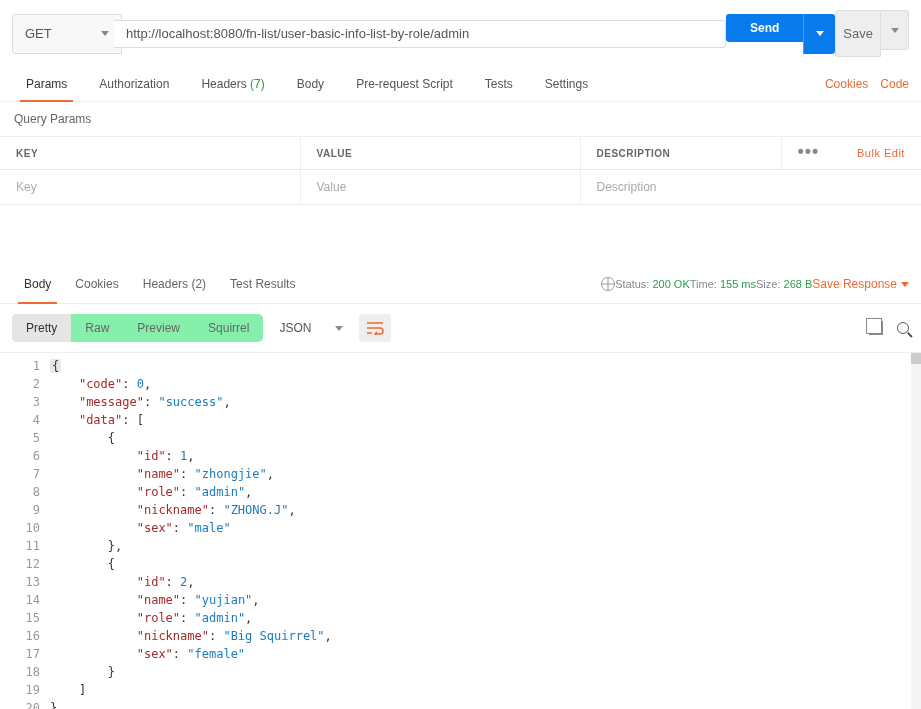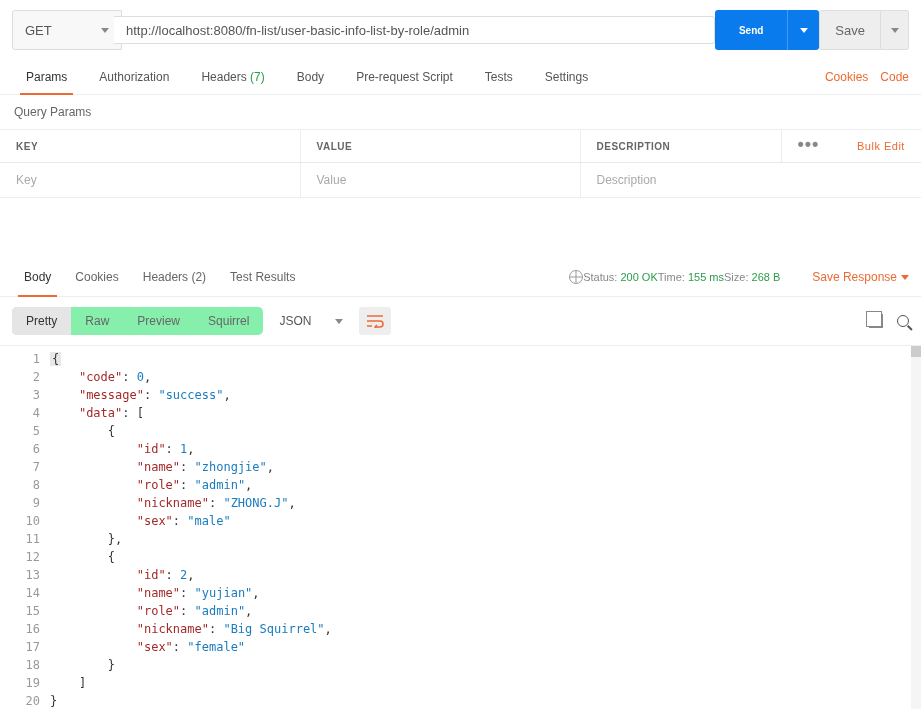--- a/index.html
+++ b/index.html
@@ -2,25 +2,25 @@
 <html><head>
 <meta charset="utf-8">
 <style>
 * { box-sizing: border-box; margin: 0; padding: 0; }
 body { font-family: -apple-system, BlinkMacSystemFont, "Segoe UI", Arial, sans-serif; font-size: 12px; color: #555; background: #fff; width: 921px; }
 .request-bar { display: flex; padding: 10px 12px 10px 12px; align-items: center; }
 .method-select { display: flex; align-items: center; justify-content: space-between; width: 110px; height: 40px; border: 1px solid #ddd; background: #f8f8f8; border-radius: 3px 0 0 3px; padding: 0 12px; cursor: pointer; font-size: 13px; color: #555; margin-right: -8px; }
 .method-select .caret { width: 0; height: 0; border-left: 4px solid transparent; border-right: 4px solid transparent; border-top: 5px solid #888; }
 .url-input { flex: 1; height: 28px; border: 1px solid #ddd; border-left: none; border-radius: 0 3px 3px 0; padding: 0 12px; font-size: 13px; color: #555; outline: none; background: #fff; }
 .send-group { display: flex; }
-.send-btn { height: 40px; padding: 0 24px; background: #097bed; color: #fff; border: none; font-weight: 600; font-size: 10px; border-radius: 3px 0 0 3px; cursor: pointer; }
+.send-btn { height: 28px; padding: 0 24px; background: #097bed; color: #fff; border: none; font-weight: 600; font-size: 12px; border-radius: 3px 0 0 3px; cursor: pointer; }
 .send-caret { width: 32px; height: 40px; background: #097bed; border: none; border-left: 1px solid rgba(255,255,255,0.25); border-radius: 0 3px 3px 0; cursor: pointer; display: flex; align-items: center; justify-content: center; }
 .send-caret span { width: 0; height: 0; border-left: 4px solid transparent; border-right: 4px solid transparent; border-top: 5px solid #fff; }
 .save-group { display: flex; }
-.save-btn { height: 40px; padding: 0 15px; background: #eee; color: #666; border: 1px solid #ddd; font-size: 13px; border-radius: 3px 0 0 3px; cursor: pointer; font-weight: 500;}
+.save-btn { height: 47px; padding: 0 7px; background: #eee; color: #666; border: 1px solid #ddd; font-size: 13px; border-radius: 3px 0 0 3px; cursor: pointer; font-weight: 500;}
 .save-caret { width: 28px; height: 40px; background: #eee; border: 1px solid #ddd; border-left: none; border-radius: 0 3px 3px 0; cursor: pointer; display: flex; align-items: center; justify-content: center; }
 .save-caret span { width: 0; height: 0; border-left: 4px solid transparent; border-right: 4px solid transparent; border-top: 5px solid #888; }
 .tabs-row { display: flex; justify-content: space-between; align-items: center; padding: 0 12px; border-bottom: 1px solid #eee; }
 .tabs { display: flex; gap: 4px; }
 .tab { padding: 10px 14px; cursor: pointer; color: #555; font-size: 12px; position: relative; }
 .tab.active { color: #333; }
 .tab.active::after { content: ""; position: absolute; left: 8px; right: 8px; bottom: -1px; height: 2px; background: #ed6a32; }
 .tab .count { color: #2a9d4a; }
 .right-links { display: flex; gap: 12px; }
 .right-links span { color: #ed6a32; cursor: pointer; font-size: 12px; }
@@ -37,21 +37,21 @@
 .dots { color: #888; font-size: 18px; line-height: 8px; cursor: pointer; letter-spacing:1px;}
 .spacer { height: 60px; }
 .response-header { display: flex; justify-content: space-between; align-items: center; padding: 0 12px; border-bottom: 1px solid #eee; }
 .resp-tabs { display: flex; }
 .resp-tab { padding: 12px 12px; cursor: pointer; color: #666; font-size: 12px; position: relative; }
 .resp-tab.active { color: #333; }
 .resp-tab.active::after { content: ""; position: absolute; left: 6px; right: 6px; bottom: -1px; height: 2px; background: #ed6a32; }
 .resp-status { display: flex; align-items: center; font-size: 11px; color: #666; }
 .resp-status .label { color: #888; }
 .resp-status .value { color: #2a9d4a; }
-.save-response { color: #ed6a32; font-size: 12px; cursor: pointer; display: flex; align-items: center; gap: 4px; margin-left: 32px; }
+.save-response { color: #ed6a32; font-size: 12px; cursor: pointer; display: flex; align-items: center; gap: 4px; }
 .save-response .caret2 { width: 0; height: 0; border-left: 4px solid transparent; border-right: 4px solid transparent; border-top: 5px solid #ed6a32; }
 .globe-icon { width: 14px; height: 14px; border: 1px solid #999; border-radius: 50%; position: relative; cursor: pointer; }
 .globe-icon::before { content:""; position:absolute; left:50%; top:0; bottom:0; width:1px; background:#999; transform:translateX(-50%);}
 .globe-icon::after { content:""; position:absolute; top:50%; left:0; right:0; height:1px; background:#999; transform:translateY(-50%);}
 .toolbar { display: flex; align-items: center; gap: 8px; padding: 10px 12px; justify-content: space-between; }
 .toolbar-left { display: flex; gap: 6px; align-items: center; }
 .tool-tabs { display: flex; background: #86efac; border-radius: 5px; overflow: hidden; }
 .tool-tab { padding: 7px 14px; cursor: pointer; color: #666; font-size: 12px; }
 .tool-tab.active { background: #e5e5e5; color: #333; }
 .format-select { display: flex; align-items: center; gap: 24px; padding: 6px 10px; cursor: pointer; color: #555; font-size: 12px; border-radius:3px;}

